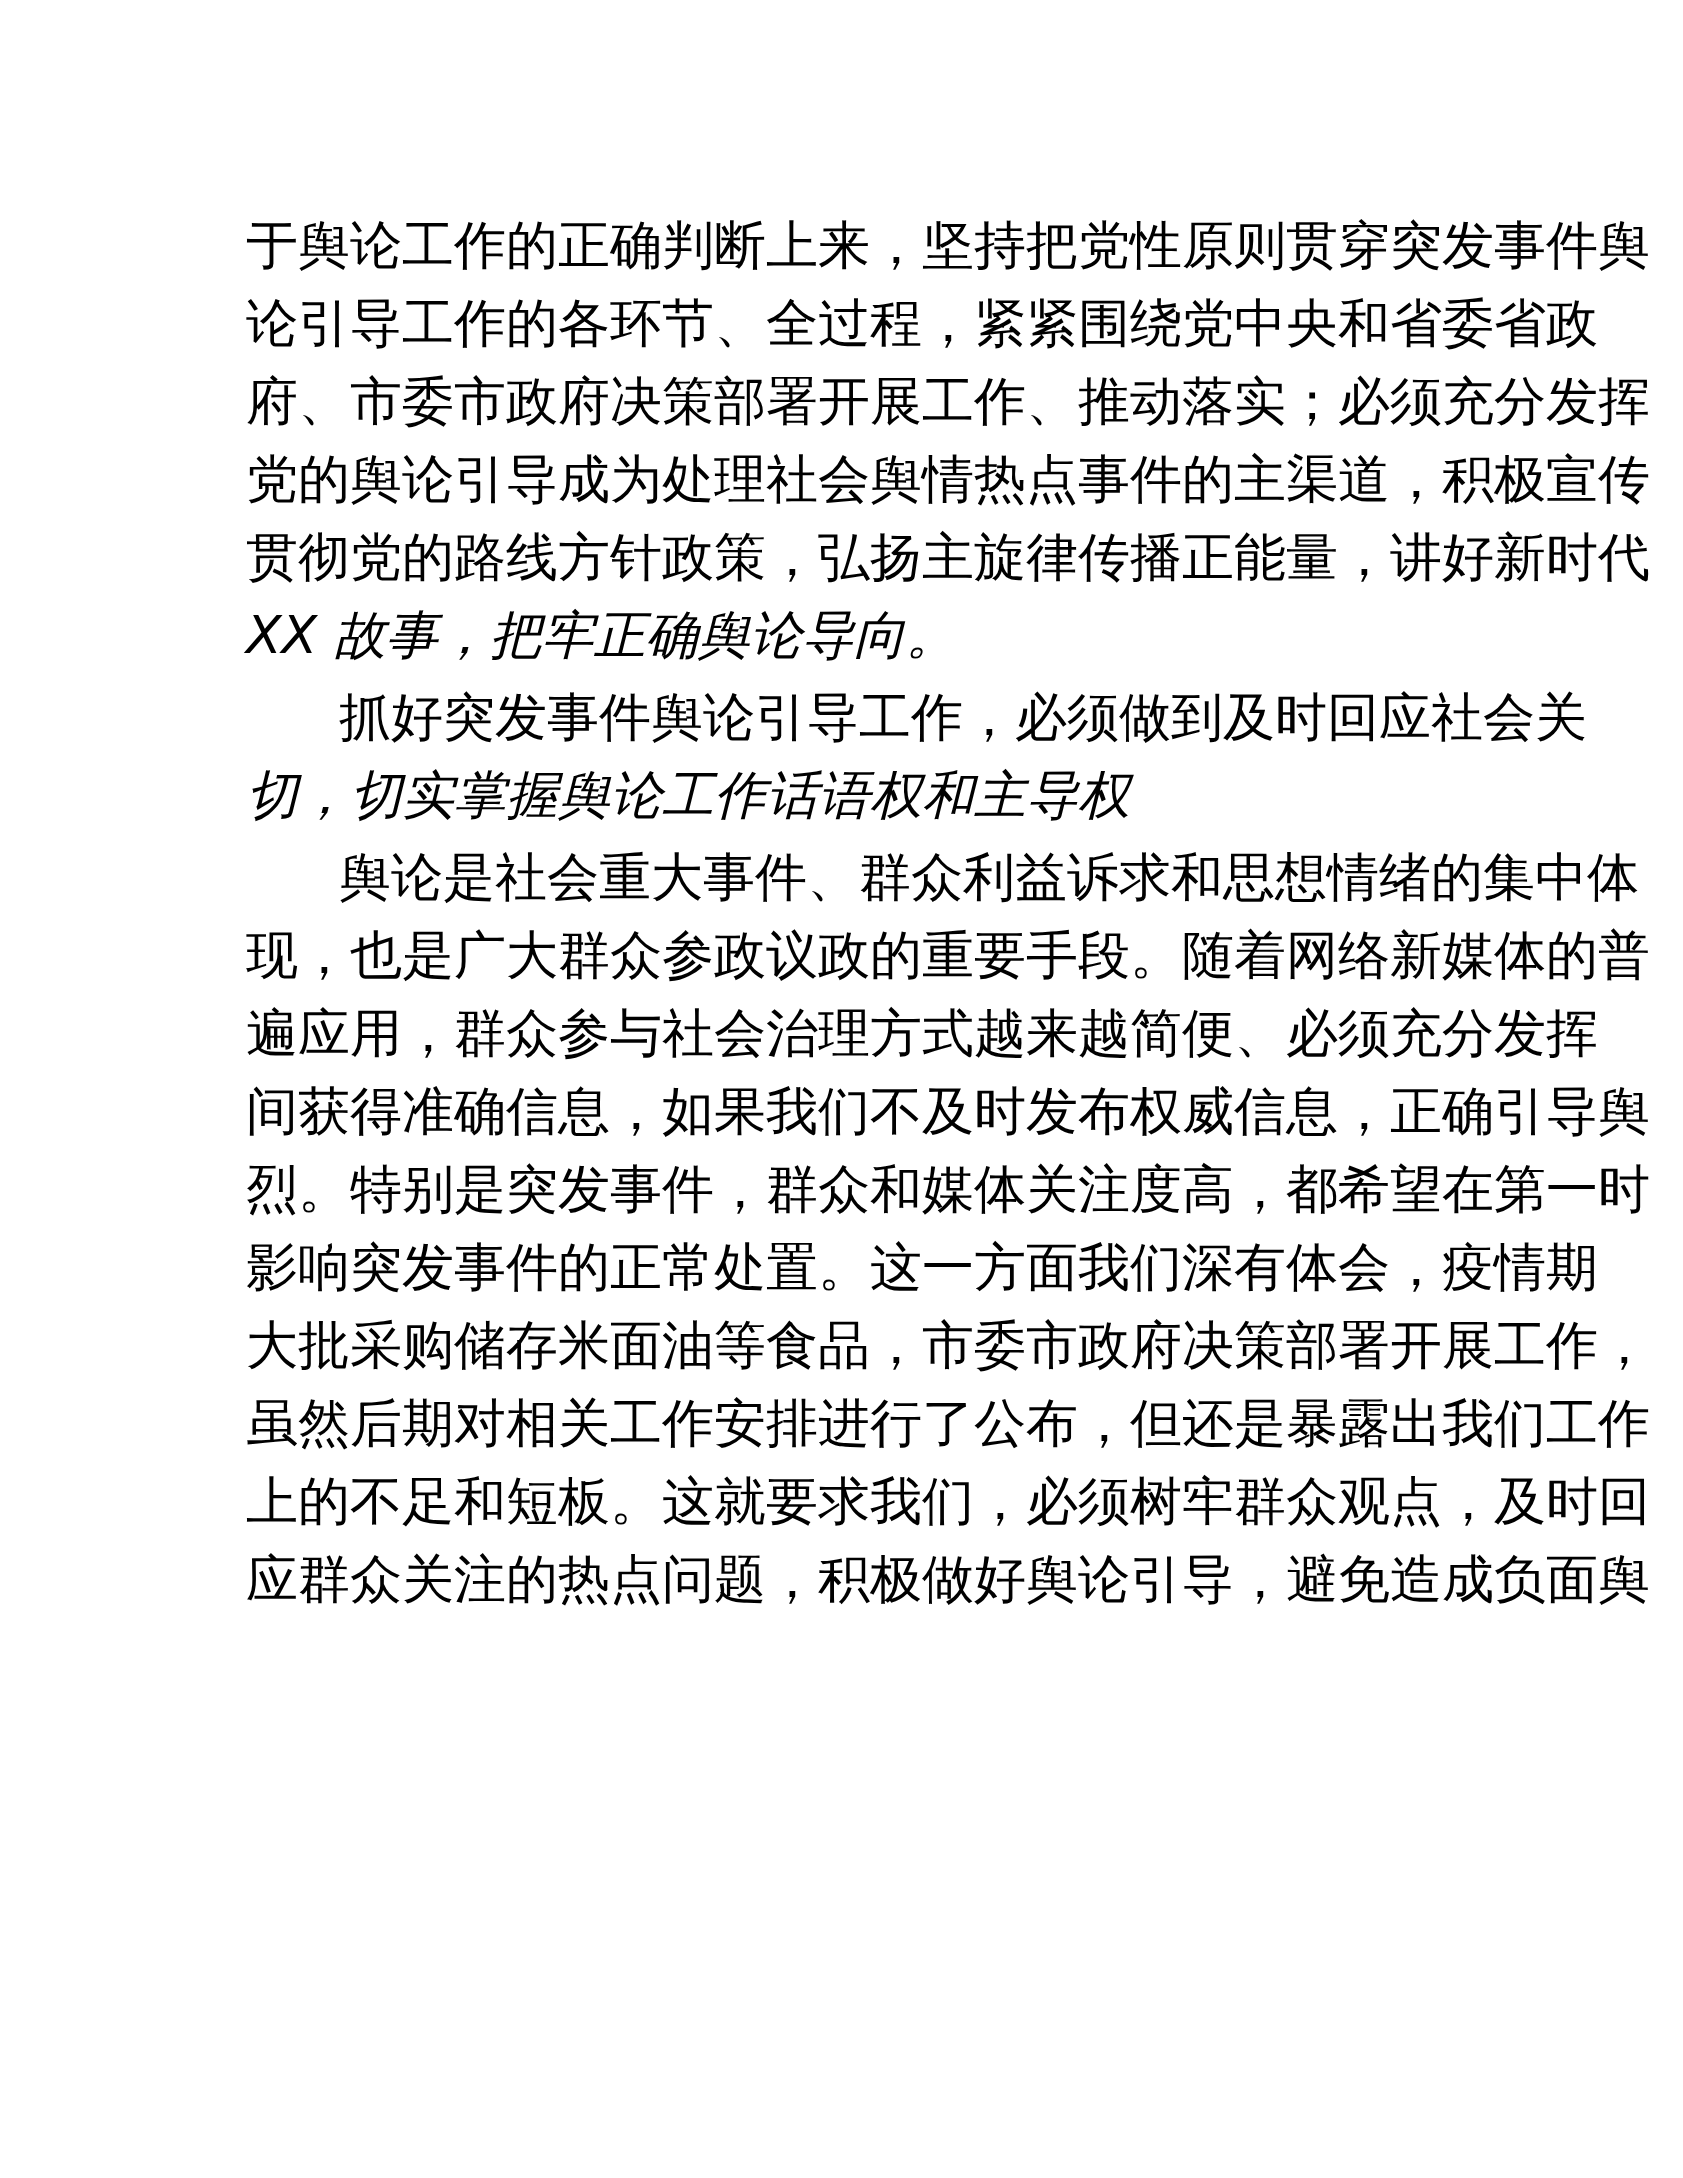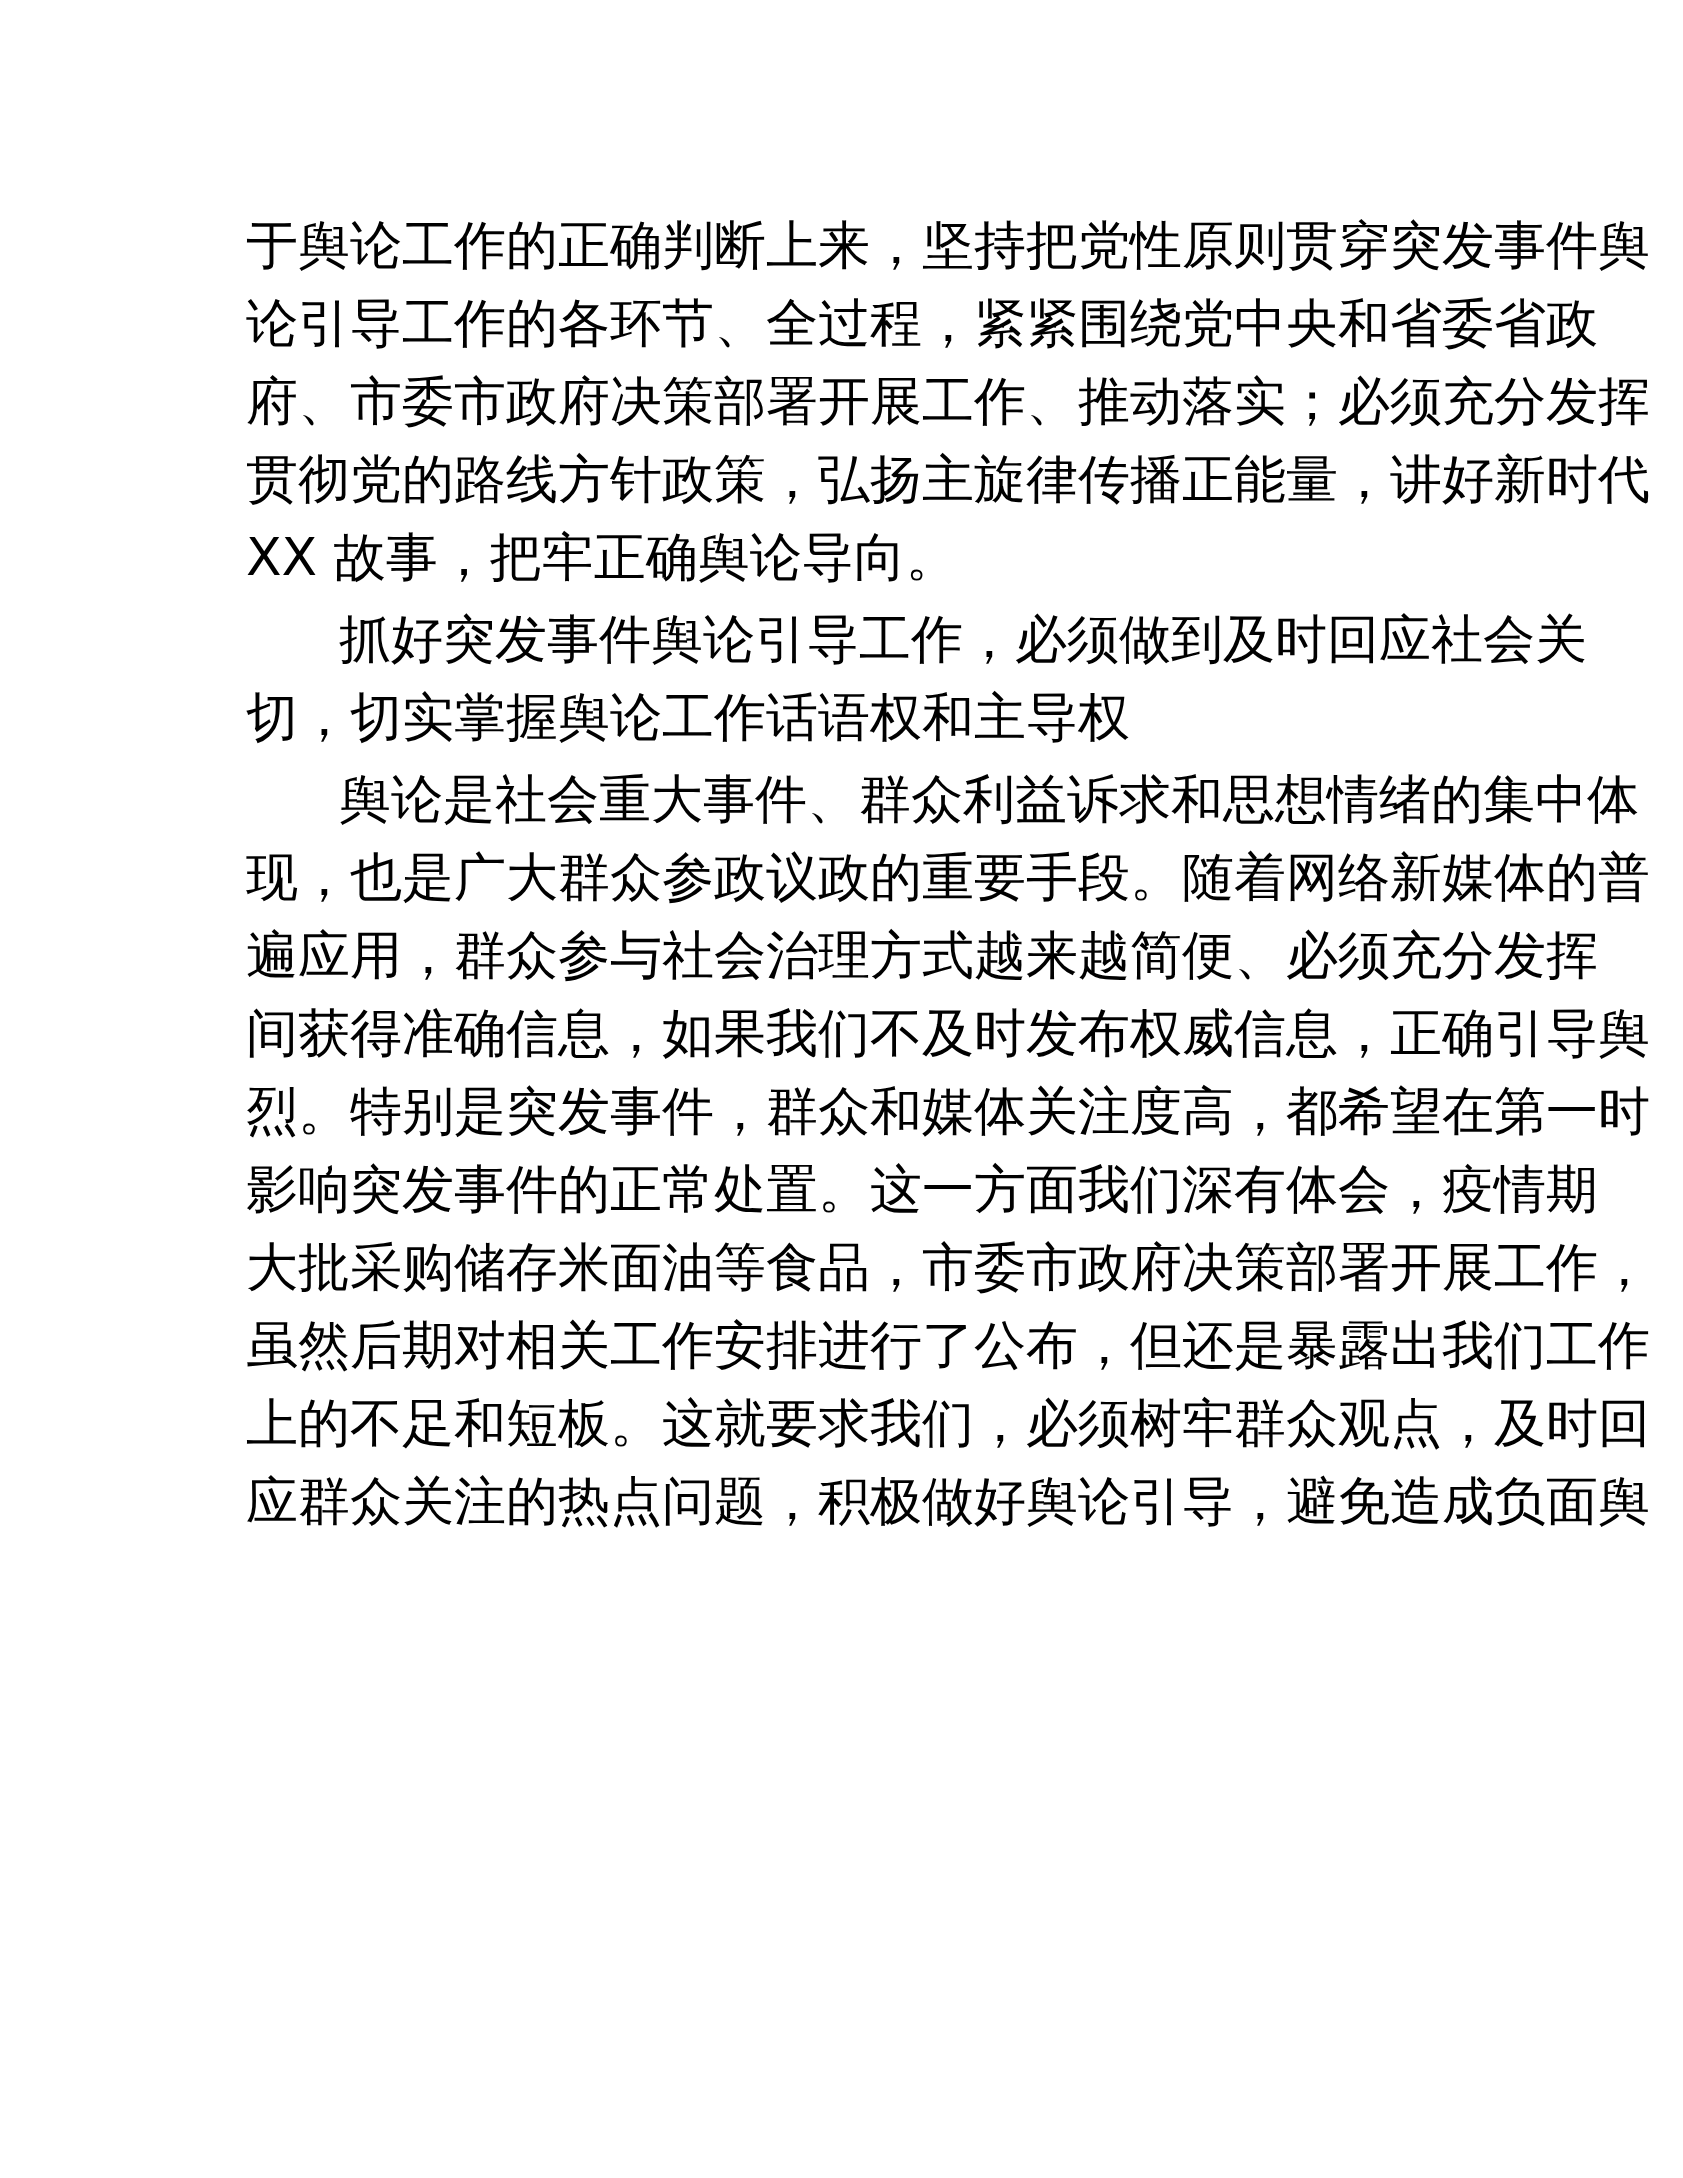--- a/index.html
+++ b/index.html
@@ -33,38 +33,40 @@
       height: 78px;
       line-height: 78px;
       font-size: 52px;
       white-space: nowrap;
       text-align: justify;
       text-align-last: justify;
       letter-spacing: 0px;
     }
     .line.last {
       text-align-last: left;
+      font-style: italic;
     }
     .line.indent {
       padding-left: 93px;
     }
     .para-gap {
       height: 4px;
     }
   </style>
 </head>
 <body>
 
 <div class="page">
   <div class="body-text">
 
     <div>
       <span class="line">于舆论工作的正确判断上来，坚持把党性原则贯穿突发事件舆</span>
       <span class="line">论引导工作的各环节、全过程，紧紧围绕党中央和省委省政</span>
       <span class="line">府、市委市政府决策部署开展工作、推动落实；必须充分发挥</span>
+      <span class="line">党的舆论引导成为处理社会舆情热点事件的主渠道，积极宣传</span>
       <span class="line">贯彻党的路线方针政策，弘扬主旋律传播正能量，讲好新时代</span>
       <span class="line last">XX 故事，把牢正确舆论导向。</span>
     </div>
 
     <div class="para-gap"></div>
 
     <div>
       <span class="line indent">抓好突发事件舆论引导工作，必须做到及时回应社会关</span>
       <span class="line last">切，切实掌握舆论工作话语权和主导权</span>
     </div>

